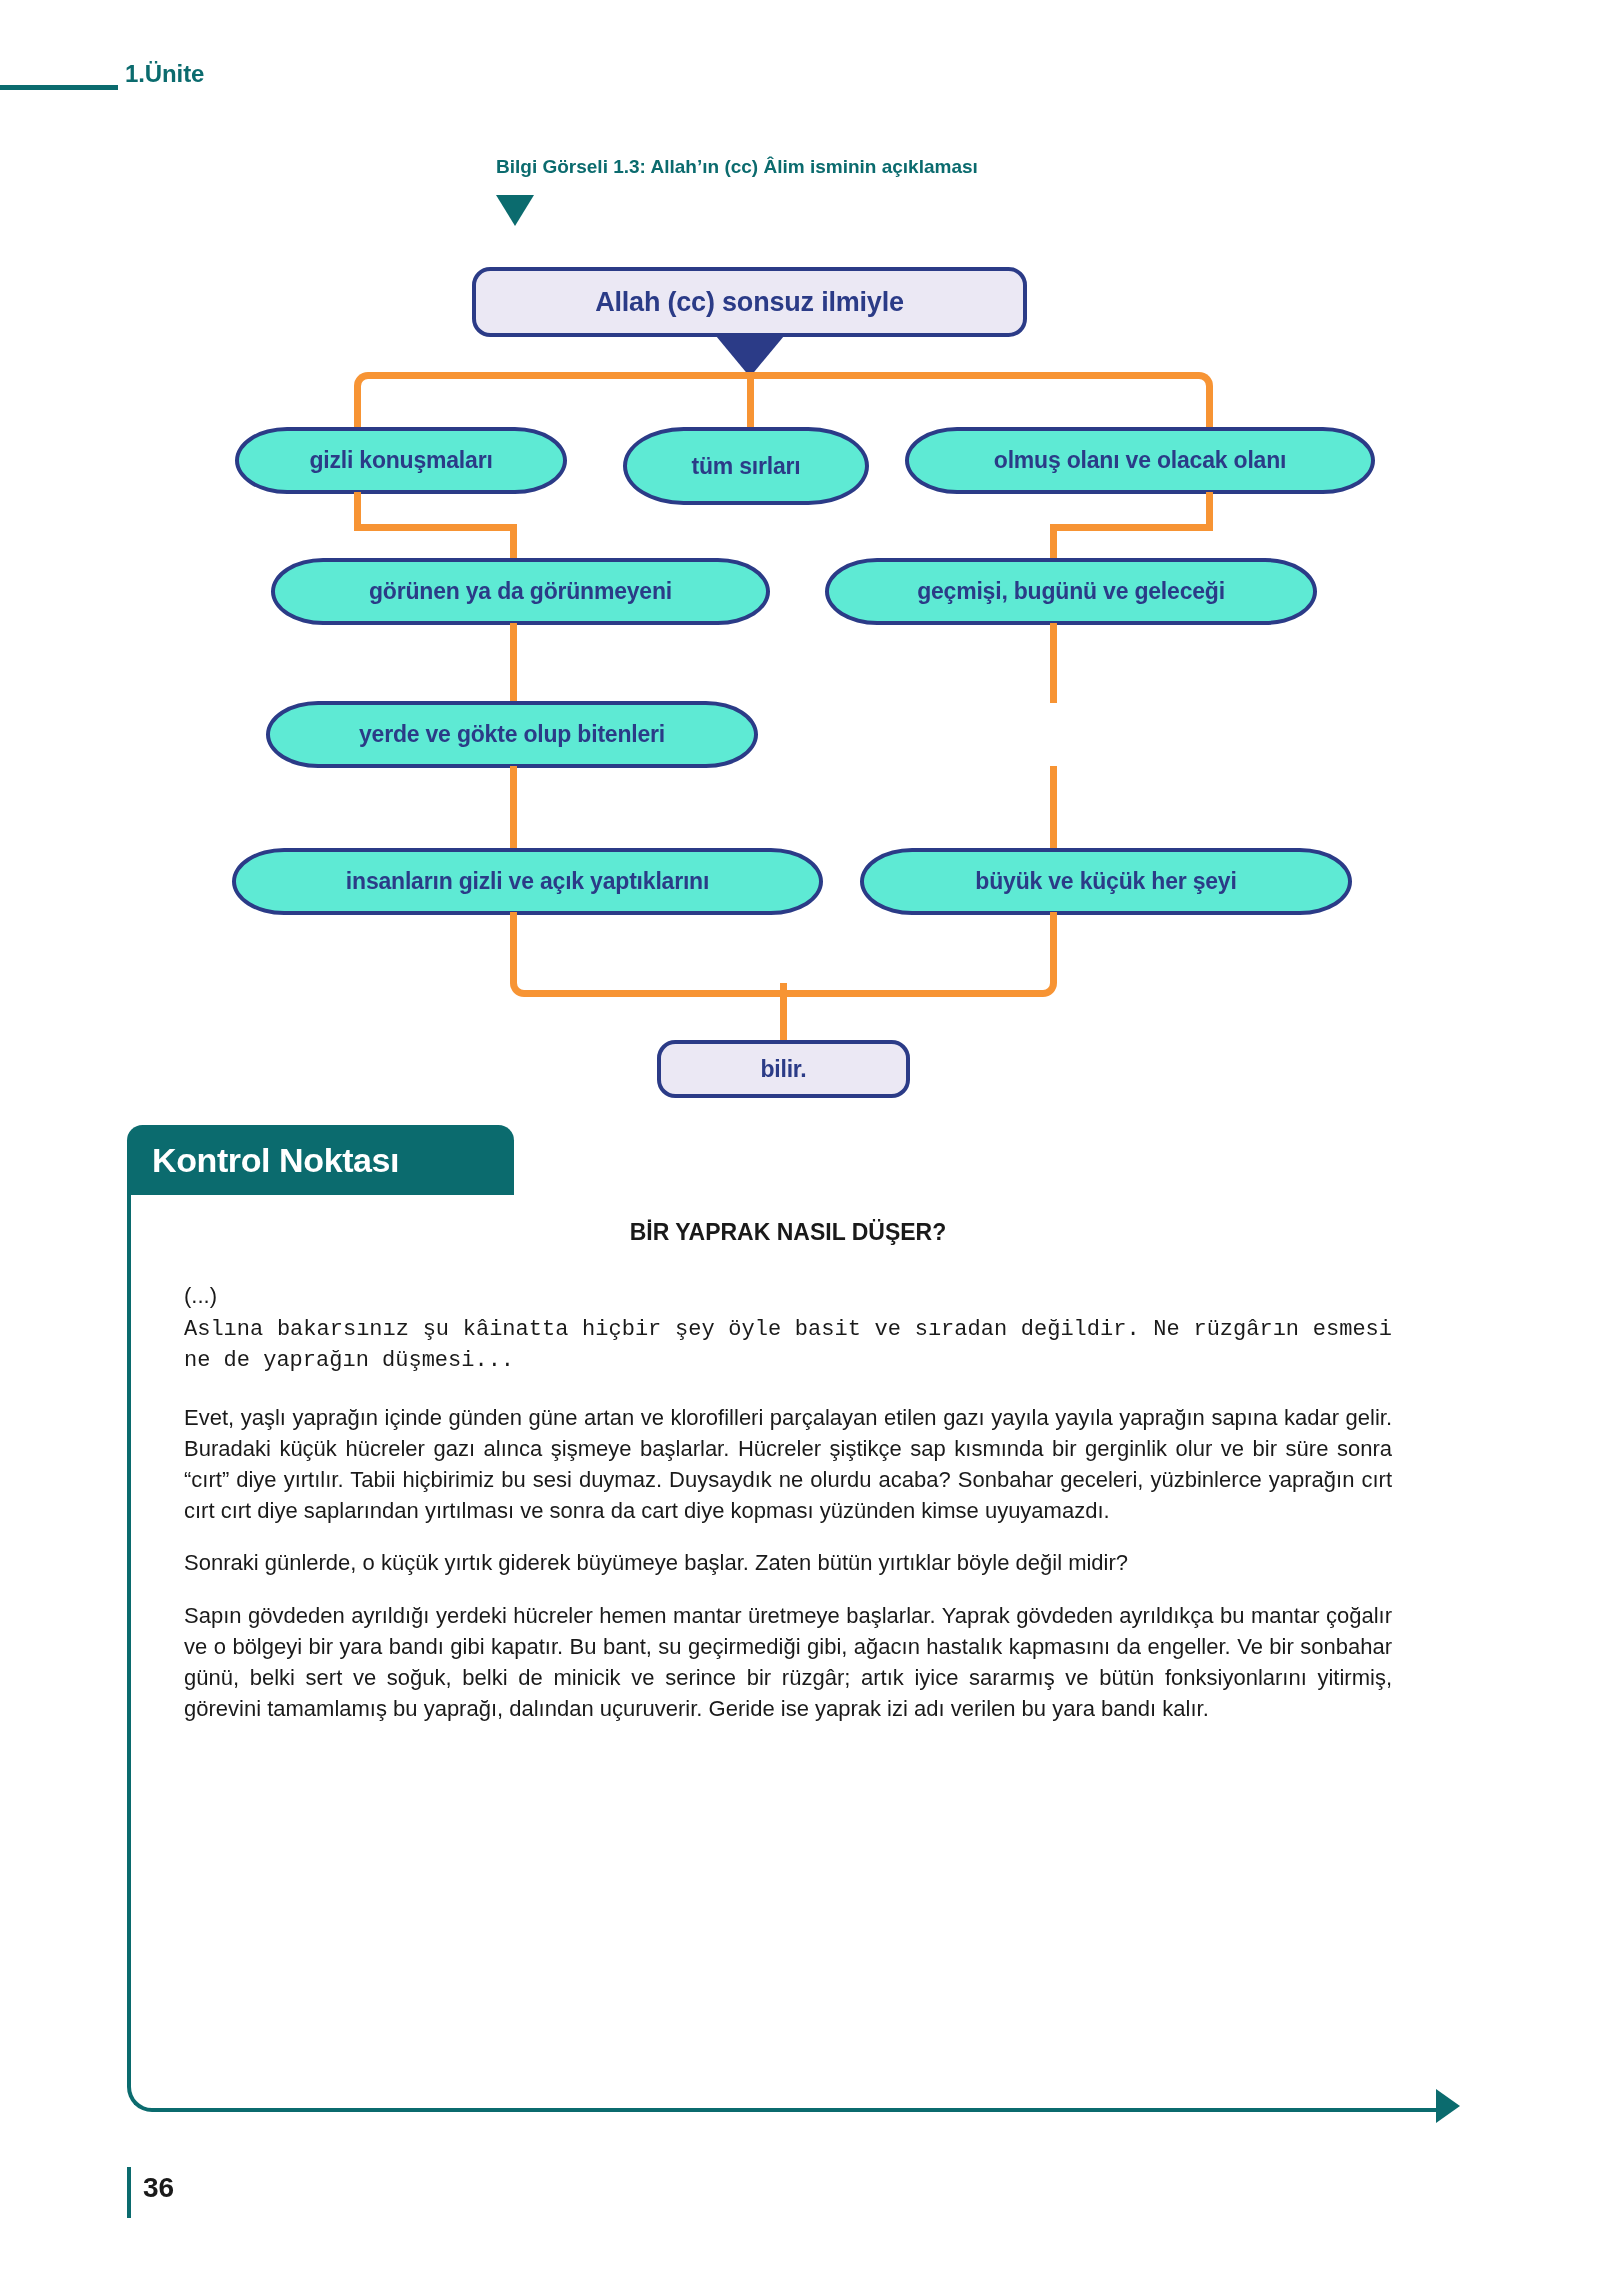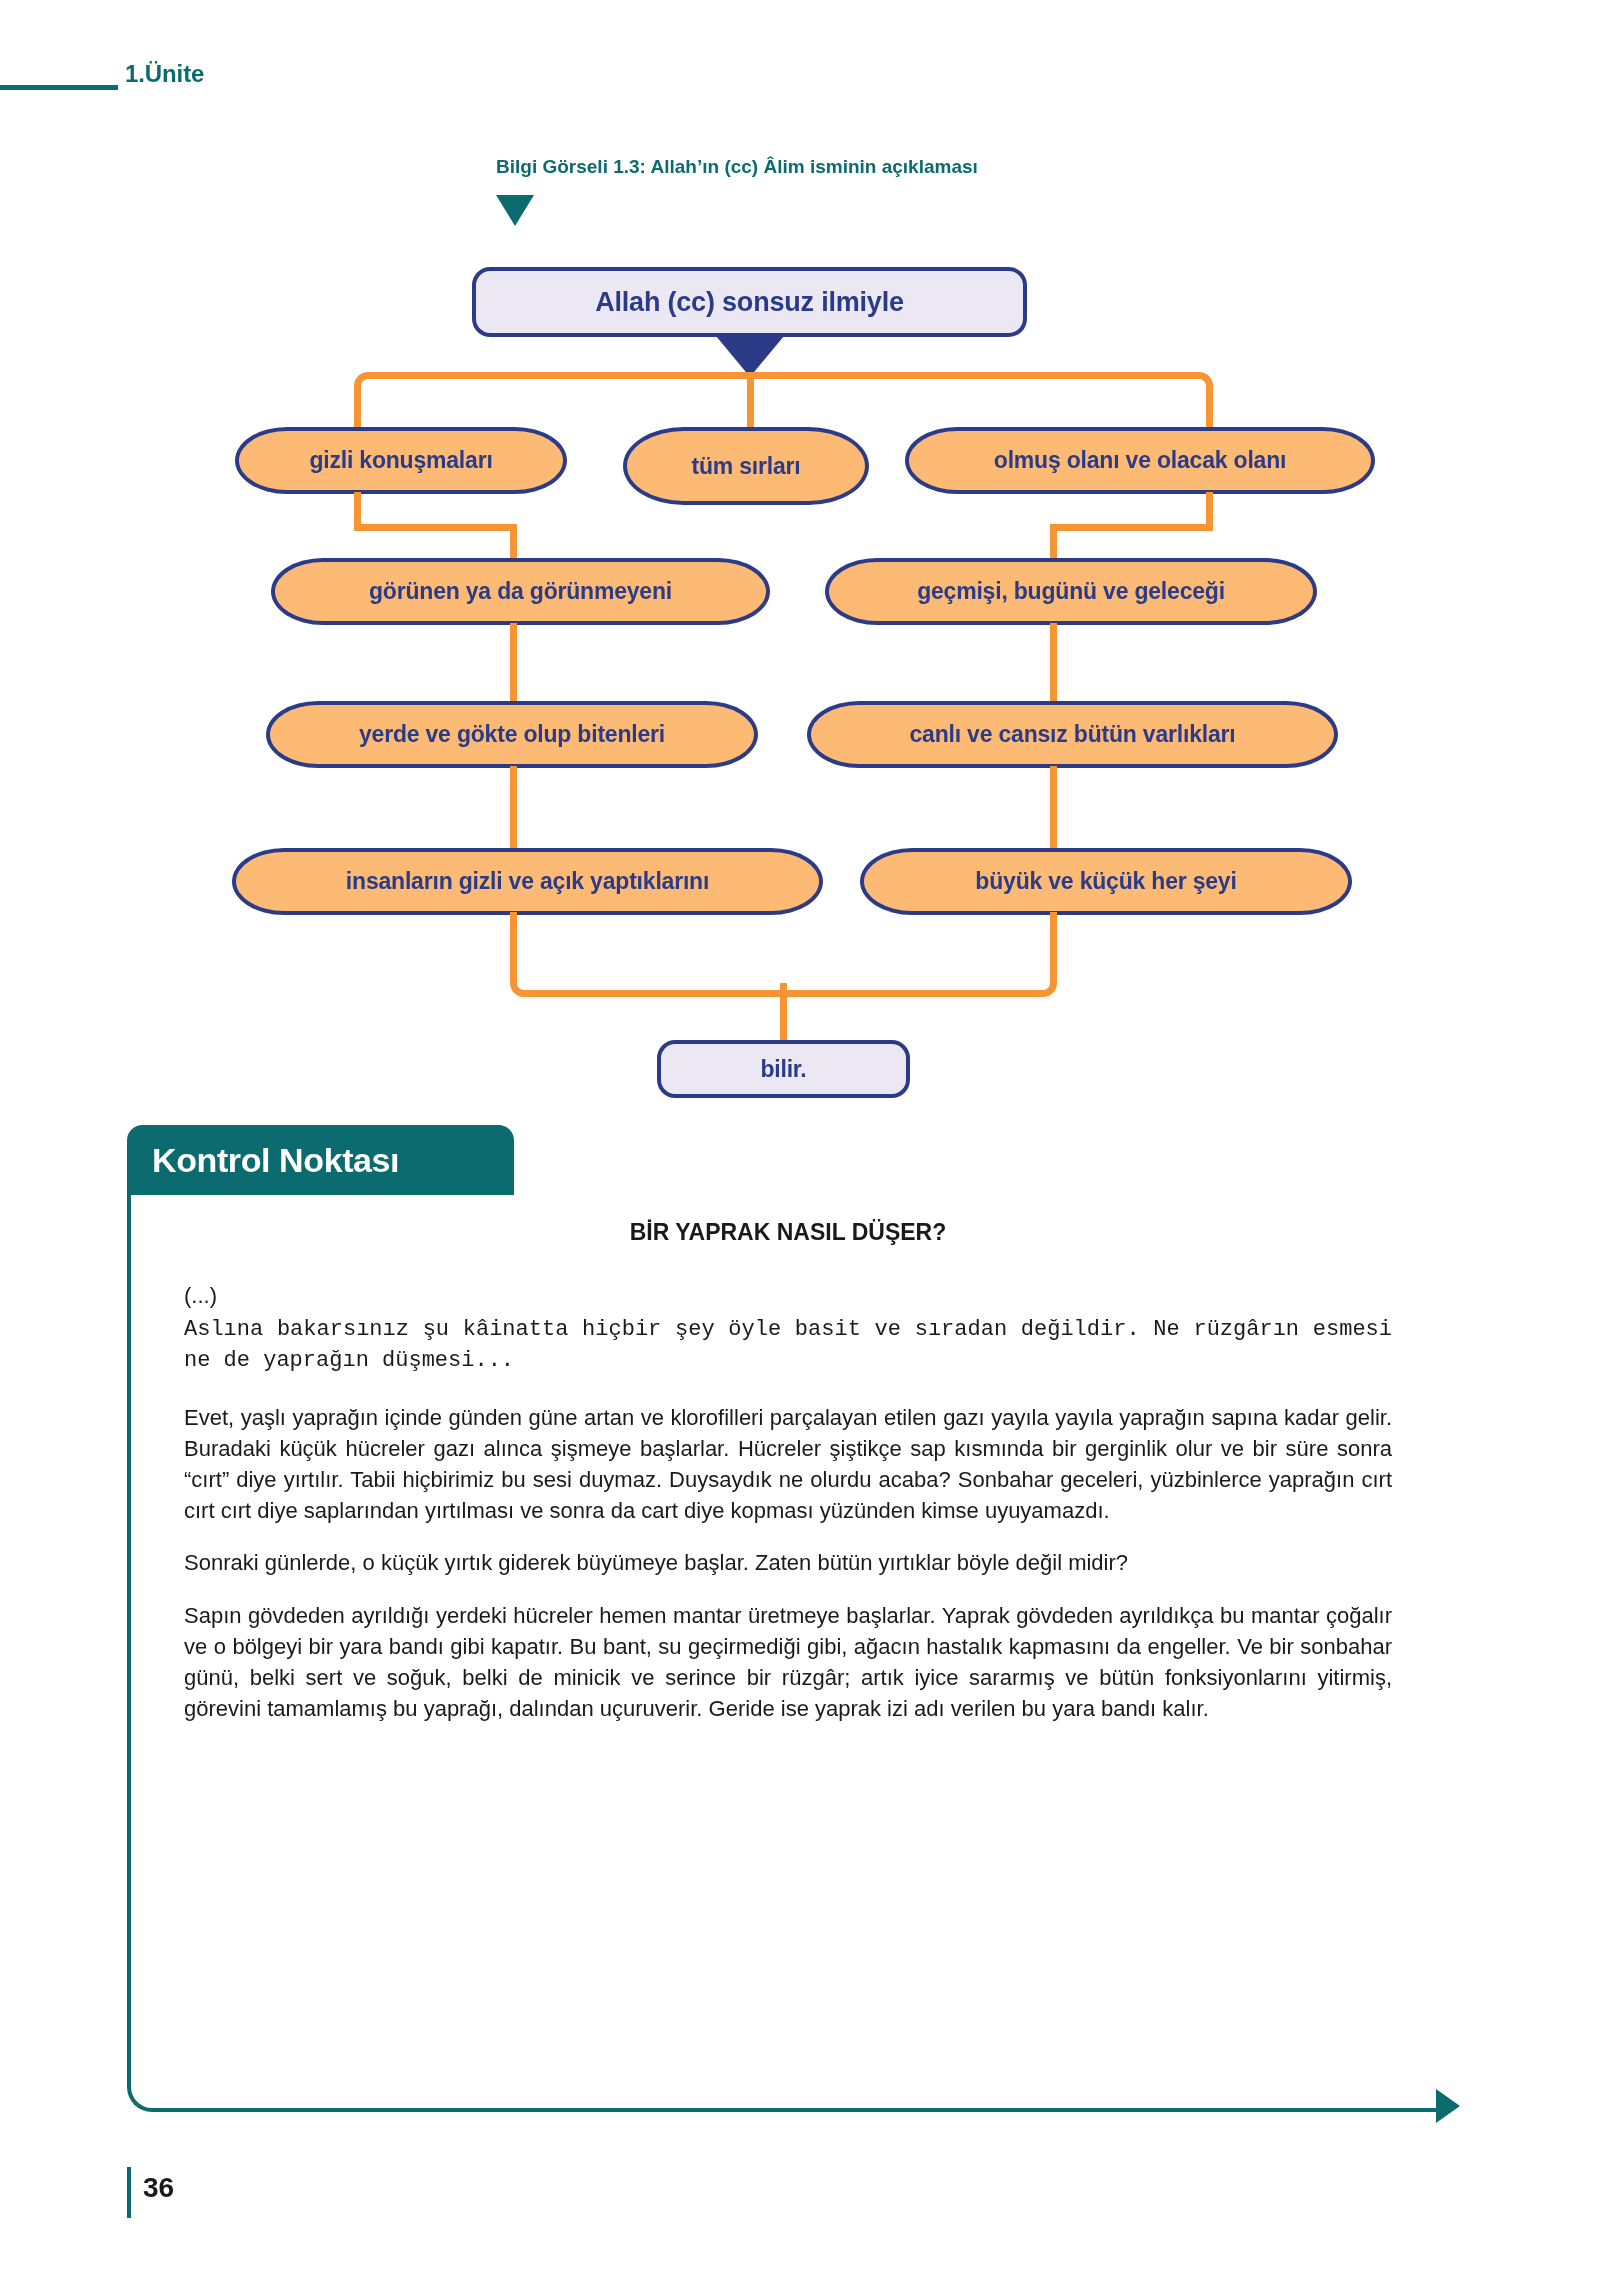--- a/index.html
+++ b/index.html
@@ -68,21 +68,21 @@
     position: absolute;
     top: 267px;
     left: 0;
     width: 1620px;
     height: 844px;
   }
   .node {
     position: absolute;
     box-sizing: border-box;
     border: 4.2px solid #2b3b87;
-    background: #fdba74;
+    background: #5eead4;
     color: #2b3b87;
     font-weight: bold;
     display: flex;
     align-items: center;
     justify-content: center;
     text-align: center;
     letter-spacing: -0.2px;
   }
   .node.cap {
     background: #ebe8f4;
@@ -255,23 +255,20 @@
     <span>geçmişi, bugünü ve geleceği</span>
   </div>
 
   <div class="ln v" style="left:510px; top:356px; height:80px;"></div>
   <div class="ln v" style="left:1050px; top:356px; height:80px;"></div>
 
   <div class="node pill" style="left:266px; top:434px; width:492px; height:67px; font-size:23px;">
     <span>yerde ve gökte olup bitenleri</span>
   </div>
 
-  <div class="node pill" style="left:807px; top:434px; width:531px; height:67px; font-size:23px;">
-    <span>canlı ve cansız bütün varlıkları</span>
-  </div>
 
   <div class="ln v" style="left:510px; top:499px; height:83px;"></div>
   <div class="ln v" style="left:1050px; top:499px; height:83px;"></div>
 
   <div class="node pill" style="left:232px; top:581px; width:591px; height:67px; font-size:23px;">
     <span>insanların gizli ve açık yaptıklarını</span>
   </div>
 
   <div class="node pill" style="left:860px; top:581px; width:492px; height:67px; font-size:23px;">
     <span>büyük ve küçük her şeyi</span>

